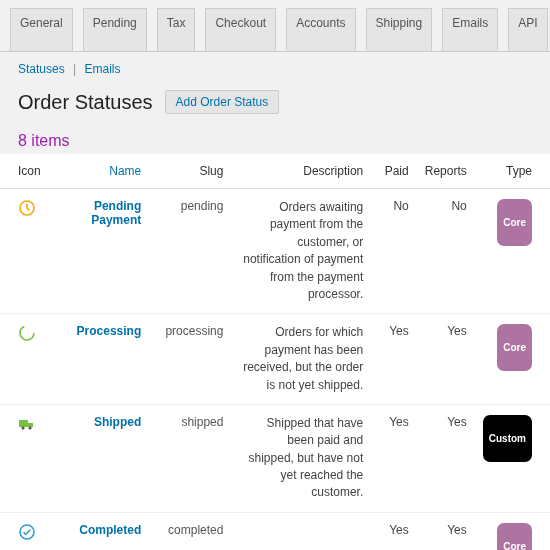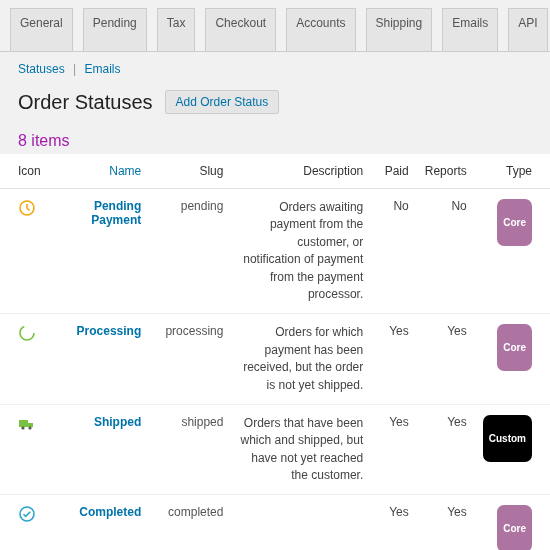--- a/index.html
+++ b/index.html
@@ -105,21 +105,21 @@
         <td>
           <svg class="ico" viewBox="0 0 18 18">
             <rect x="1" y="5" width="9" height="7" fill="#7ac142"></rect>
             <rect x="10" y="8" width="5" height="4" fill="#7ac142"></rect>
             <circle cx="5" cy="13" r="1.6" fill="#555"></circle>
             <circle cx="12" cy="13" r="1.6" fill="#555"></circle>
           </svg>
         </td>
         <td class="col-name"><a href="#" class="hlink">Shipped</a></td>
         <td class="col-slug slug">shipped</td>
-        <td class="col-desc desc">Orders that have been which and shipped, but have not yet reached the customer.</td>
+        <td class="col-desc desc">Shipped that have been paid and shipped, but have not yet reached the customer.</td>
         <td class="col-paid">Yes</td>
         <td class="col-reports">Yes</td>
         <td class="col-type"><span class="badge badge-custom">Custom</span></td>
       </tr>
       <tr>
         <td>
           <svg class="ico" viewBox="0 0 18 18">
             <circle cx="9" cy="9" r="7" stroke="#2ea2cc" stroke-width="1.6" fill="none"></circle>
             <path d="M5.5 9.2l2.2 2.2 4.6-4.6" stroke="#2ea2cc" stroke-width="1.6" fill="none"></path>
           </svg>

